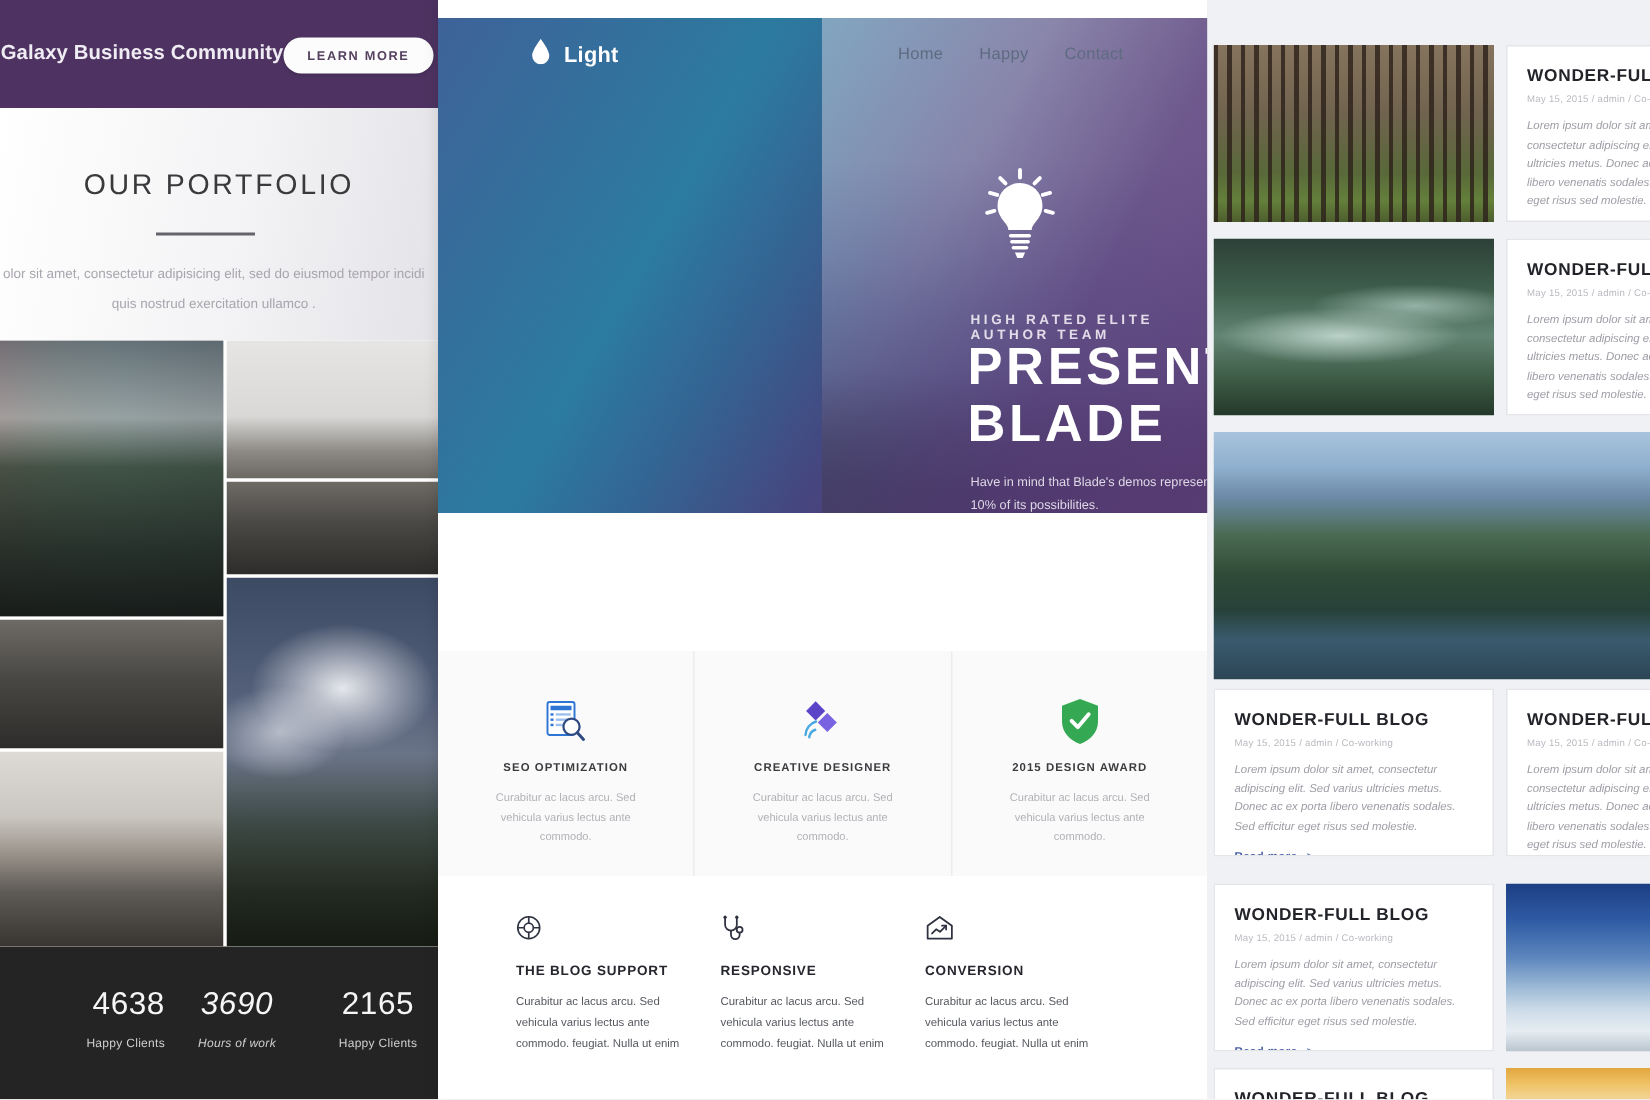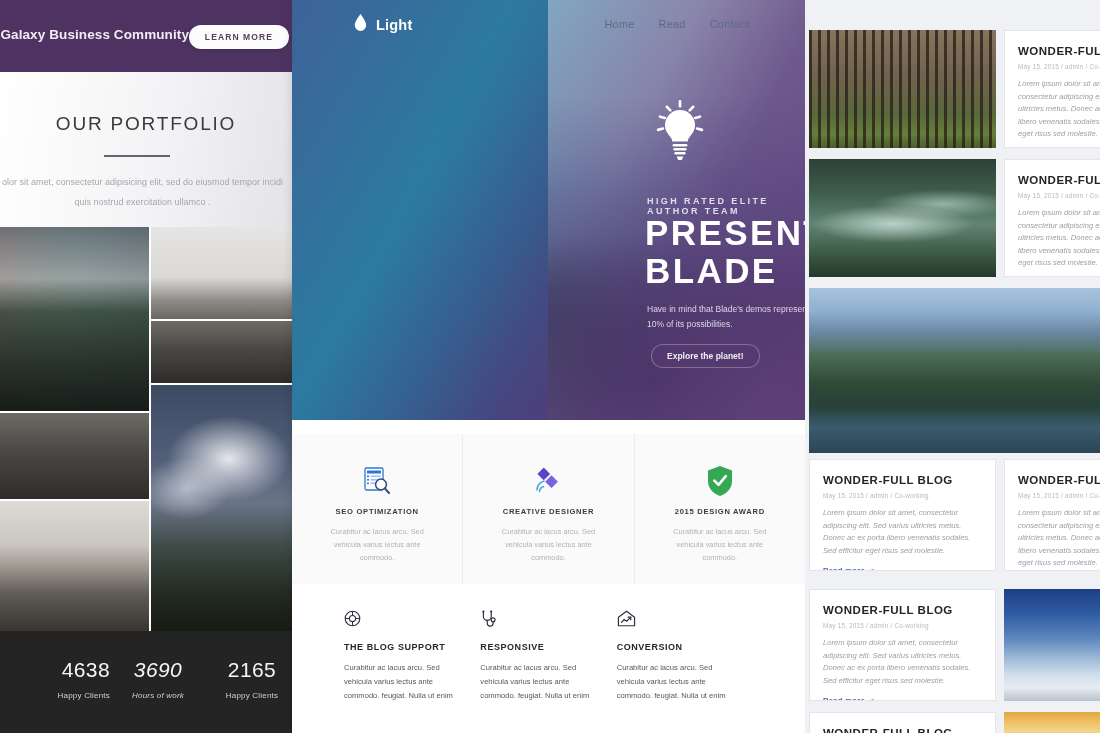--- a/index.html
+++ b/index.html
@@ -133,22 +133,22 @@
 
   
   #center-panel {
     position: absolute; left: 292px; top: 0;
     width: 513px; height: 733px;
     background: #ffffff;
     overflow: hidden;
     box-shadow: 0 0 10px rgba(0,0,0,.13);
   }
   #hero {
-    position: absolute; left: 0; top: 0;
-    width: 513px; height: 420px;
+    position: absolute; left: 0; top: 12px;
+    width: 513px; height: 330px;
     overflow: hidden;
     background: linear-gradient(125deg,#3e6b9c 0%,#2d7fa3 34%,#2f6f9a 48%,#55417e 74%,#5c3a78 100%);
   }
   #hero-photo {
     position: absolute; right: 0; top: 0;
     width: 257px; height: 434px;
     background:
       linear-gradient(180deg,#e9edf3 0%,#dfe6ef 22%,#b9c6d8 36%,#97a8c0 46%,#7d8ea8 56%,#5d6a7d 66%,#4a5260 76%,#5b6068 86%,#7b7f85 100%);
   }
   #hero-photo::after {
@@ -379,21 +379,21 @@
         <span>
           <svg width="13" height="17" viewBox="0 0 13 17" aria-hidden="true">
             <path d="M6.5 0 C6.5 0 12.2 7.2 12.2 11.2 A5.7 5.7 0 0 1 0.8 11.2 C0.8 7.2 6.5 0 6.5 0 Z" fill="#ffffff"></path>
           </svg>
         </span>
         <span id="logo-text">Light</span>
       </div>
 
       <div id="hero-nav">
         <a class="nav-link">Home</a>
-        <a class="nav-link">Read</a>
+        <a class="nav-link">Happy</a>
         <a class="nav-link">Contact</a>
       </div>
 
       <div id="bulb-wrap">
         <svg width="66" height="64" viewBox="0 0 66 64" aria-hidden="true">
           <g fill="#ffffff">
             <path d="M33 10 a15 15 0 0 1 15 15 c0 6 -3.4 9.3 -5.4 12 c-1.3 1.8 -1.8 3 -1.8 4.4 h-15.6 c0 -1.4 -.5 -2.6 -1.8 -4.4 C21.4 34.3 18 31 18 25 a15 15 0 0 1 15 -15 z"></path>
             <rect x="25.6" y="44" width="14.8" height="2.4" rx="1.2"></rect>
             <rect x="26.4" y="48" width="13.2" height="2.4" rx="1.2"></rect>
             <rect x="27.4" y="52" width="11.2" height="2.4" rx="1.2"></rect>

